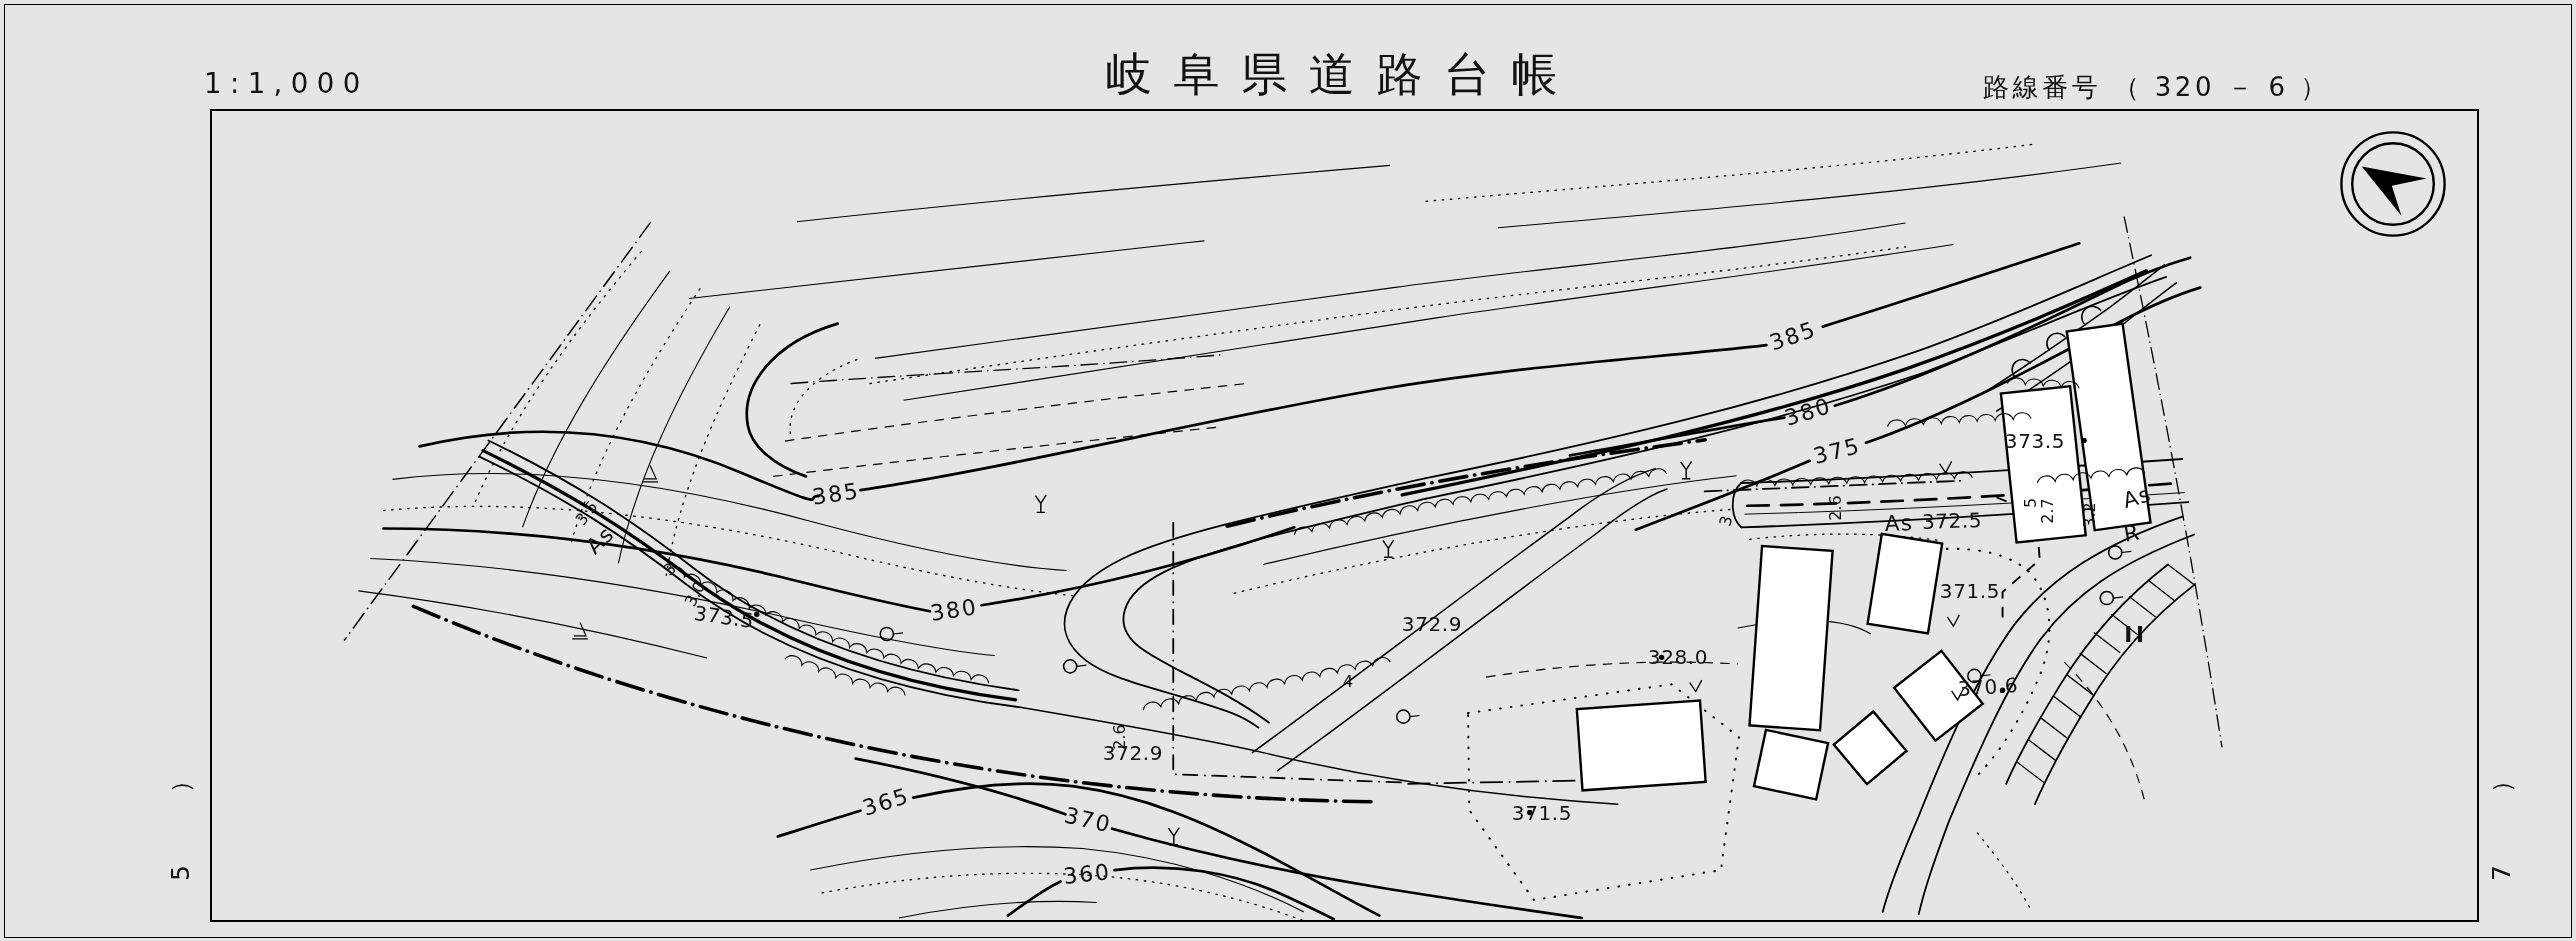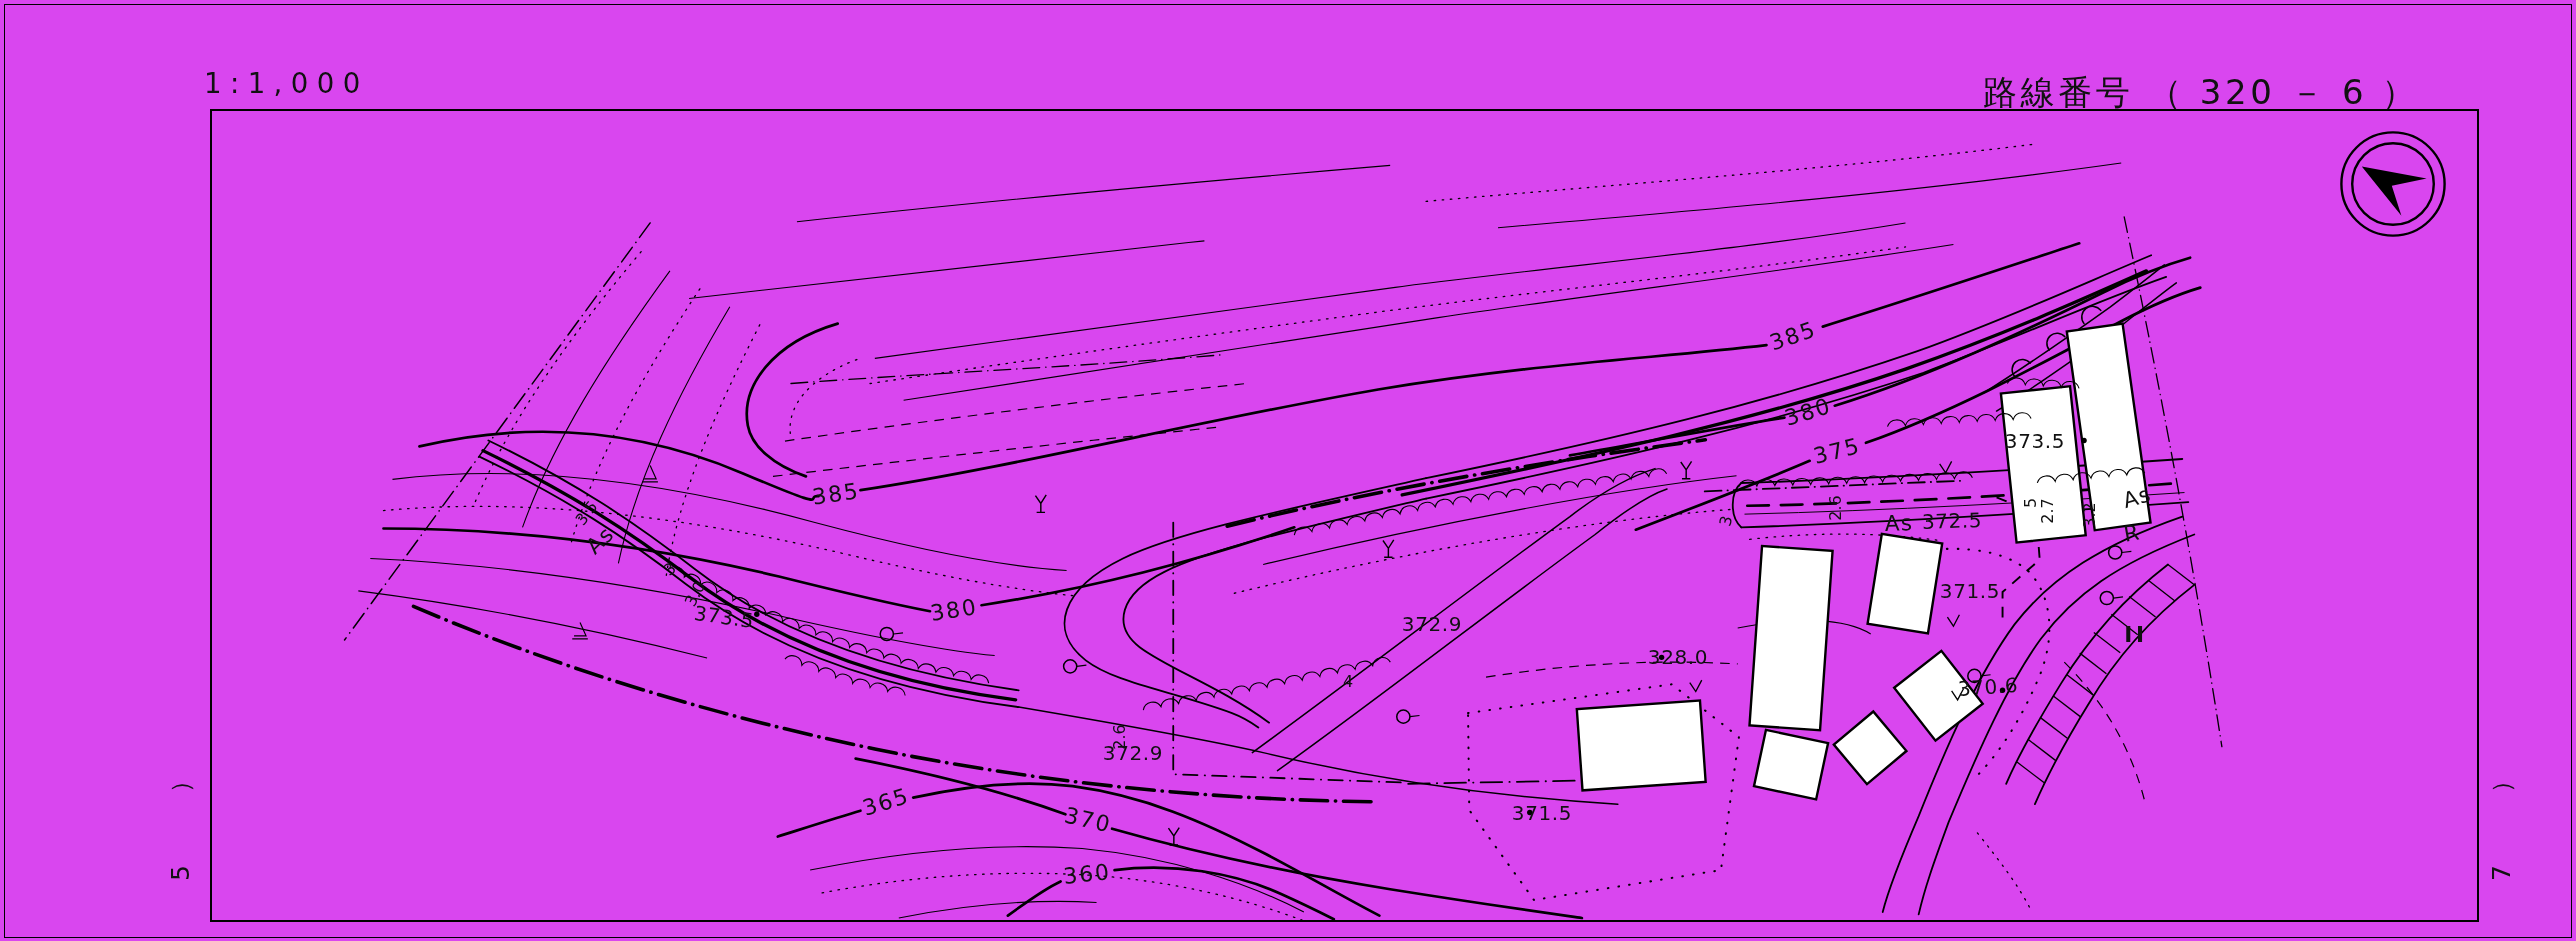--- a/index.html
+++ b/index.html
@@ -1,23 +1,23 @@
 <!DOCTYPE html>
 <html style="font-size:9.6px"><head>
 <meta charset="utf-8">
 <style>
   html,body{margin:0;padding:0;background:#fff;width:2576px;height:942px;overflow:hidden;}
-  .sheet{position:relative;width:2576px;height:942px;background:#d946ef;color:#111;
+  .sheet{position:relative;width:2576px;height:942px;background:#e5e5e5;color:#111;
          font-family:"DejaVu Sans",sans-serif;}
   .outer-border{position:absolute;left:3.6px;top:3.6px;right:3.6px;bottom:3.6px;border:1.8px solid #000;}
   .map-frame{position:absolute;left:210px;top:109px;width:2269px;height:813px;border:2.4px solid #000;box-sizing:border-box;}
   .hdr{position:absolute;white-space:nowrap;color:#111;}
   .scale-label{left:204px;top:67px;font-size:27.6px;letter-spacing:8.4px;font-weight:400;}
   .title-label{left:1106px;top:44px;font-size:46px;letter-spacing:21.6px;font-weight:400;}
-  .route-label{left:1983px;top:70px;font-size:34px;letter-spacing:3.6px;}
+  .route-label{left:1983px;top:70px;font-size:26px;letter-spacing:3.6px;}
   .margin-label{position:absolute;white-space:nowrap;font-size:25px;letter-spacing:32px;
                 transform:translate(-50%,-50%) rotate(-90deg);}
   #map{position:absolute;left:0;top:0;width:2576px;height:942px;
        clip-path:inset(110px 99px 21.6px 211px);}
   #map svg{position:absolute;left:0;top:0;}
   .mlabel{position:absolute;white-space:nowrap;color:#111;font-family:"DejaVu Sans",sans-serif;}
   .lab-contour{font-size:22px;letter-spacing:1.8px;}
   .lab-spot{font-size:20px;letter-spacing:0.6px;}
   .lab-width{font-size:16px;}
   .lab-road{font-size:21.6px;letter-spacing:1.2px;}
@@ -25,20 +25,21 @@
   .compass{position:absolute;left:2336px;top:127px;width:114px;height:114px;}
 </style>
 </head>
 <body>
 
 <div class="sheet">
 
   <div class="outer-border"></div>
 
   <div class="hdr scale-label">1:1,000</div>
+  <div class="hdr title-label">岐阜県道路台帳</div>
   <div class="hdr route-label">路線番号 （ 320 －  6 ）</div>
 
   <div class="map-frame"></div>
 
   <div class="margin-label" style="left:180px;top:857px;">－ 5 ）</div>
   <div class="margin-label" style="left:2501px;top:857px;">－ 7 ）</div>
 
   <svg class="compass" viewBox="-95 -95 190 190">
     <circle cx="0" cy="0" r="86" fill="none" stroke="#000" stroke-width="4"></circle>
     <circle cx="0" cy="0" r="68" fill="none" stroke="#000" stroke-width="4"></circle>

